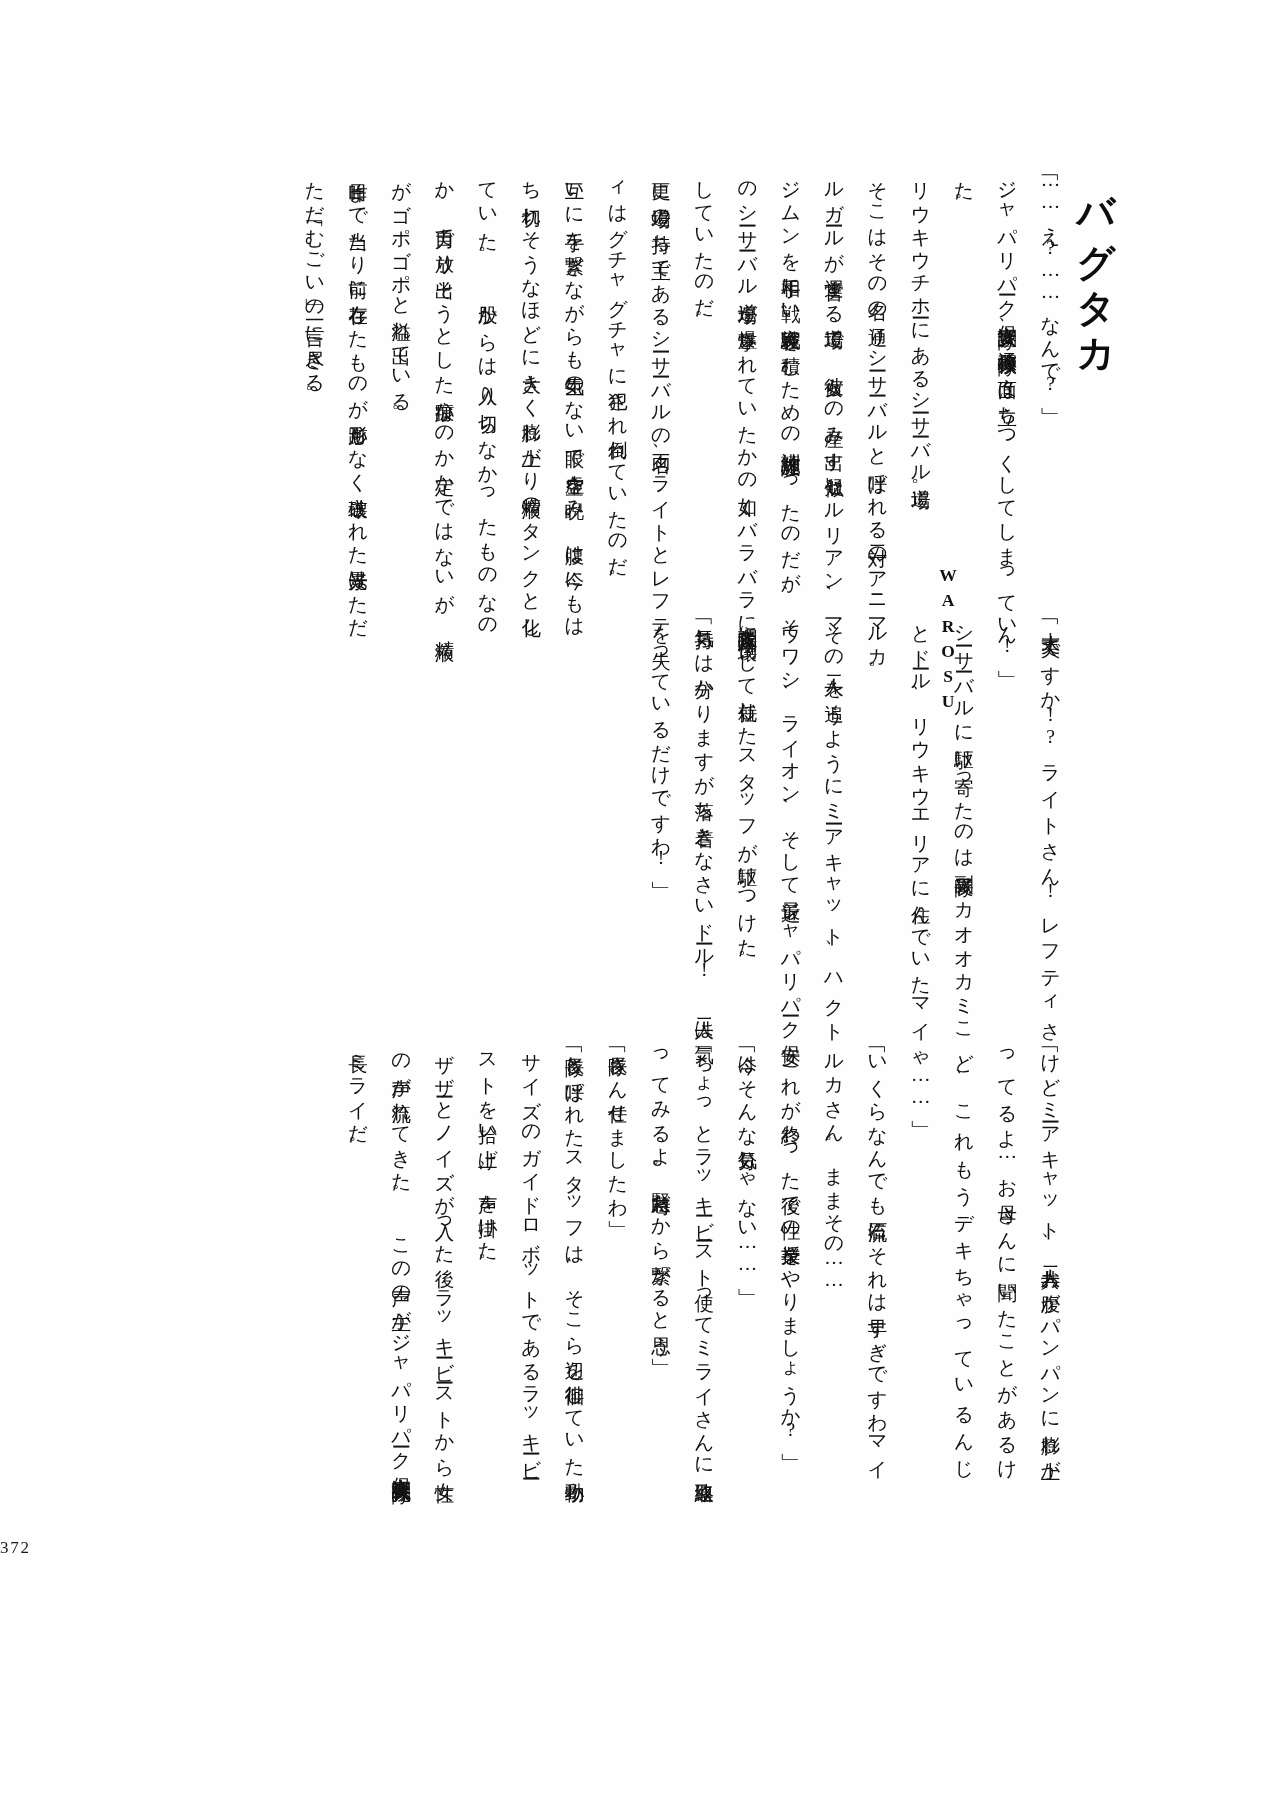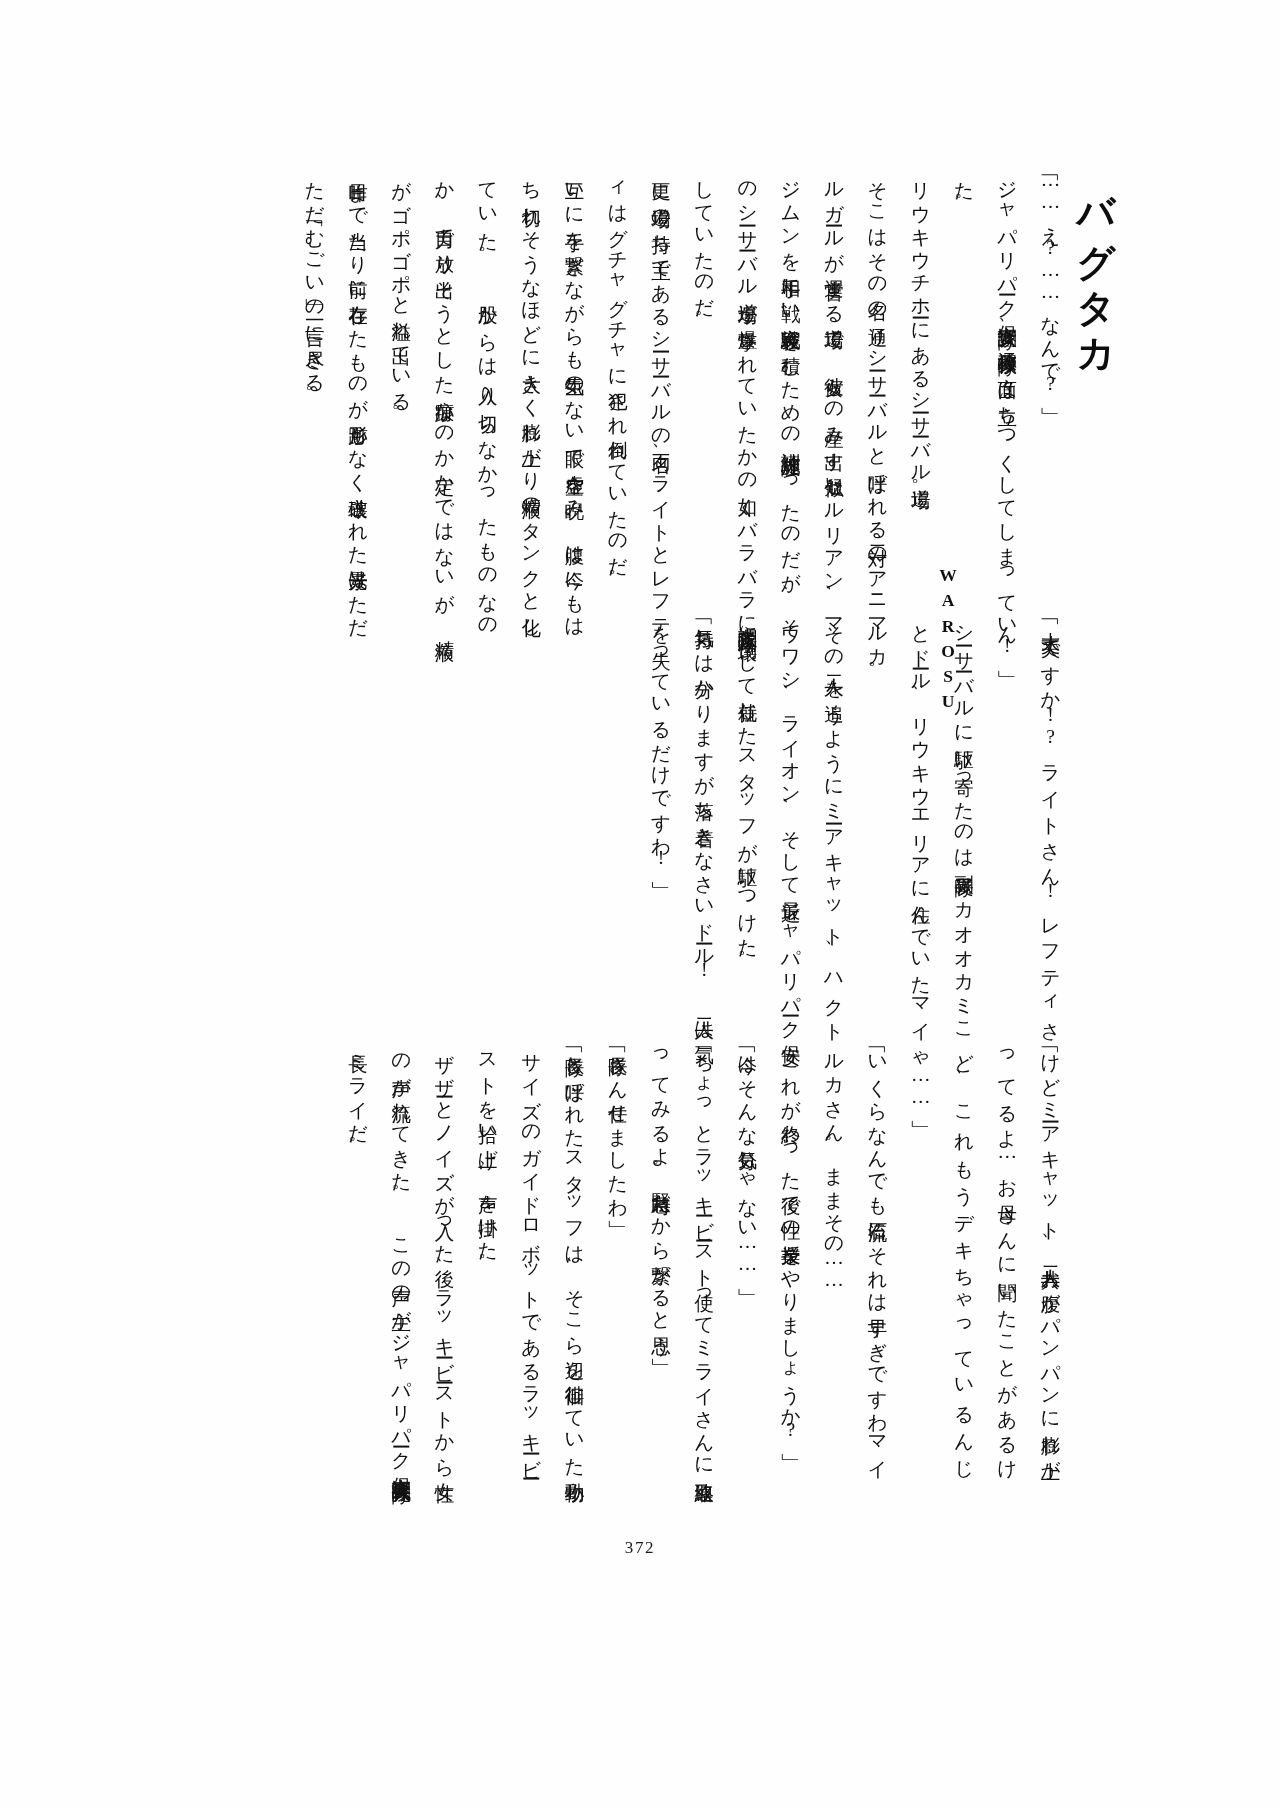--- a/index.html
+++ b/index.html
@@ -95,21 +95,20 @@
     height: 430px;
     width: 790px;
   }
 
   
   #page-number {
     position: absolute;
     left: 0;
     right: 0;
     top: 1538px;
-    text-align: center;
     font-family: "Liberation Serif", "DejaVu Serif", serif;
     font-size: 17px;
     letter-spacing: 0.1em;
     color: #1a1a1a;
   }
 </style>
 </head>
 <body>
 
 <div class="page">

